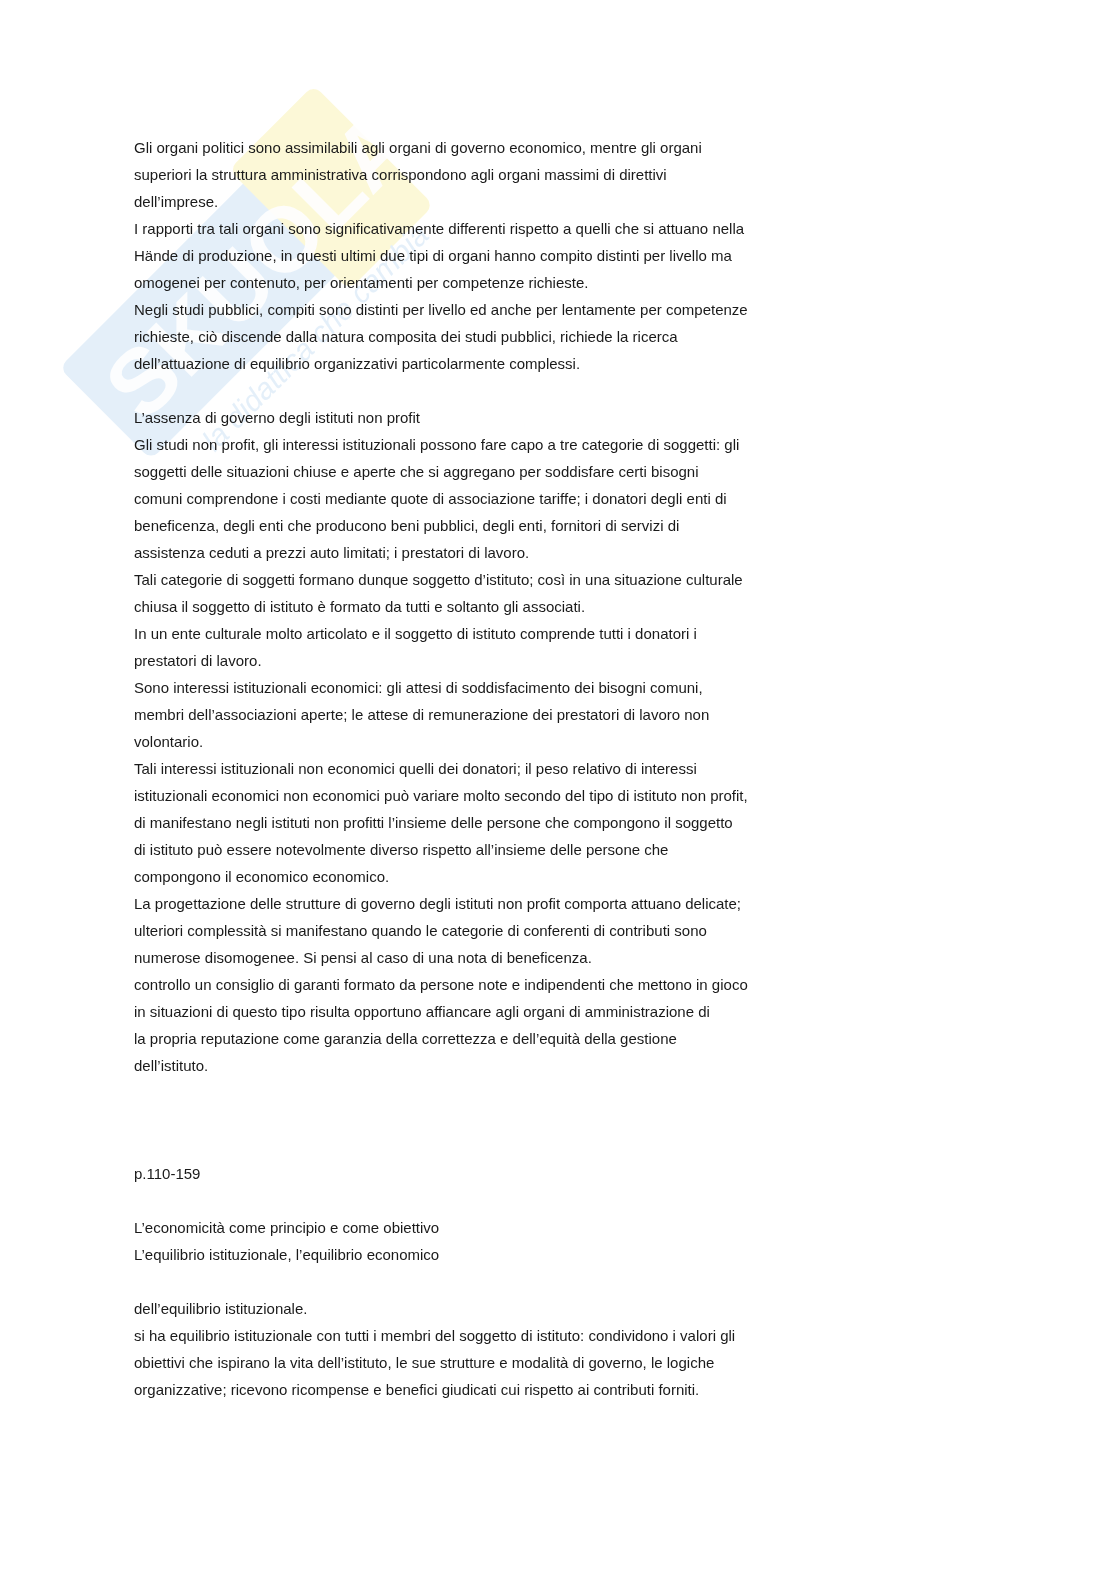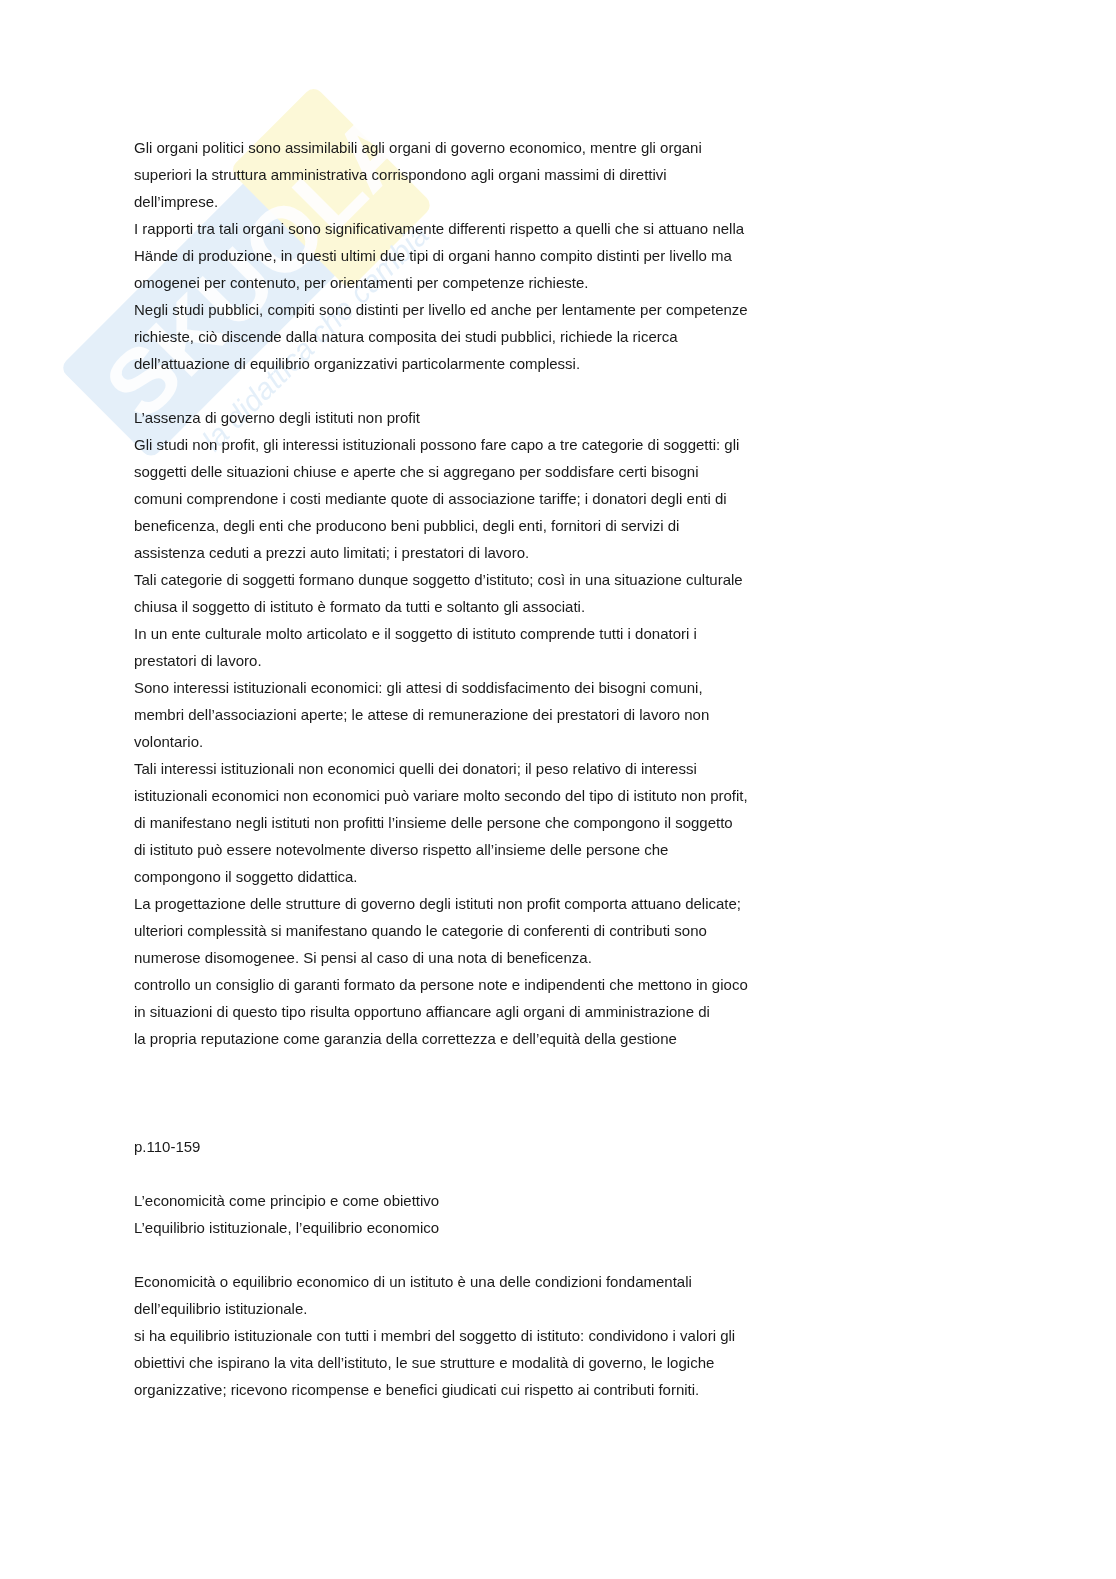--- a/index.html
+++ b/index.html
@@ -59,40 +59,40 @@
       <div class="line">chiusa il soggetto di istituto è formato da tutti e soltanto gli associati.</div>
       <div class="line">In un ente culturale molto articolato e il soggetto di istituto comprende tutti i donatori i</div>
       <div class="line">prestatori di lavoro.</div>
       <div class="line">Sono interessi istituzionali economici: gli attesi di soddisfacimento dei bisogni comuni,</div>
       <div class="line">membri dell’associazioni aperte; le attese di remunerazione dei prestatori di lavoro non</div>
       <div class="line">volontario.</div>
       <div class="line">Tali interessi istituzionali non economici quelli dei donatori; il peso relativo di interessi</div>
       <div class="line">istituzionali economici non economici può variare molto secondo del tipo di istituto non profit,</div>
       <div class="line">di manifestano negli istituti non profitti l’insieme delle persone che compongono il soggetto</div>
       <div class="line">di istituto può essere notevolmente diverso rispetto all’insieme delle persone che</div>
-      <div class="line">compongono il soggetto didattica.</div>
+      <div class="line">compongono il economico economico.</div>
       <div class="line">La progettazione delle strutture di governo degli istituti non profit comporta attuano delicate;</div>
       <div class="line">ulteriori complessità si manifestano quando le categorie di conferenti di contributi sono</div>
       <div class="line">numerose disomogenee. Si pensi al caso di una nota di beneficenza.</div>
       <div class="line">controllo un consiglio di garanti formato da persone note e indipendenti che mettono in gioco</div>
       <div class="line">in situazioni di questo tipo risulta opportuno affiancare agli organi di amministrazione di</div>
       <div class="line">la propria reputazione come garanzia della correttezza e dell’equità della gestione</div>
+      <div class="line">dell’istituto.</div>
     </div>
 
     <div class="gap3"></div>
 
     <div class="line">p.110-159</div>
 
     <div class="gap"></div>
 
     <div>
       <div class="line">L’economicità come principio e come obiettivo</div>
       <div class="line">L’equilibrio istituzionale, l’equilibrio economico</div>
       <div class="gap"></div>
-      <div class="line">Economicità o equilibrio economico di un istituto è una delle condizioni fondamentali</div>
       <div class="line">dell’equilibrio istituzionale.</div>
       <div class="line">si ha equilibrio istituzionale con tutti i membri del soggetto di istituto: condividono i valori gli</div>
       <div class="line">obiettivi che ispirano la vita dell’istituto, le sue strutture e modalità di governo, le logiche</div>
       <div class="line">organizzative; ricevono ricompense e benefici giudicati cui rispetto ai contributi forniti.</div>
     </div>
 
   </div>
 </div>
 
 </body></html>

